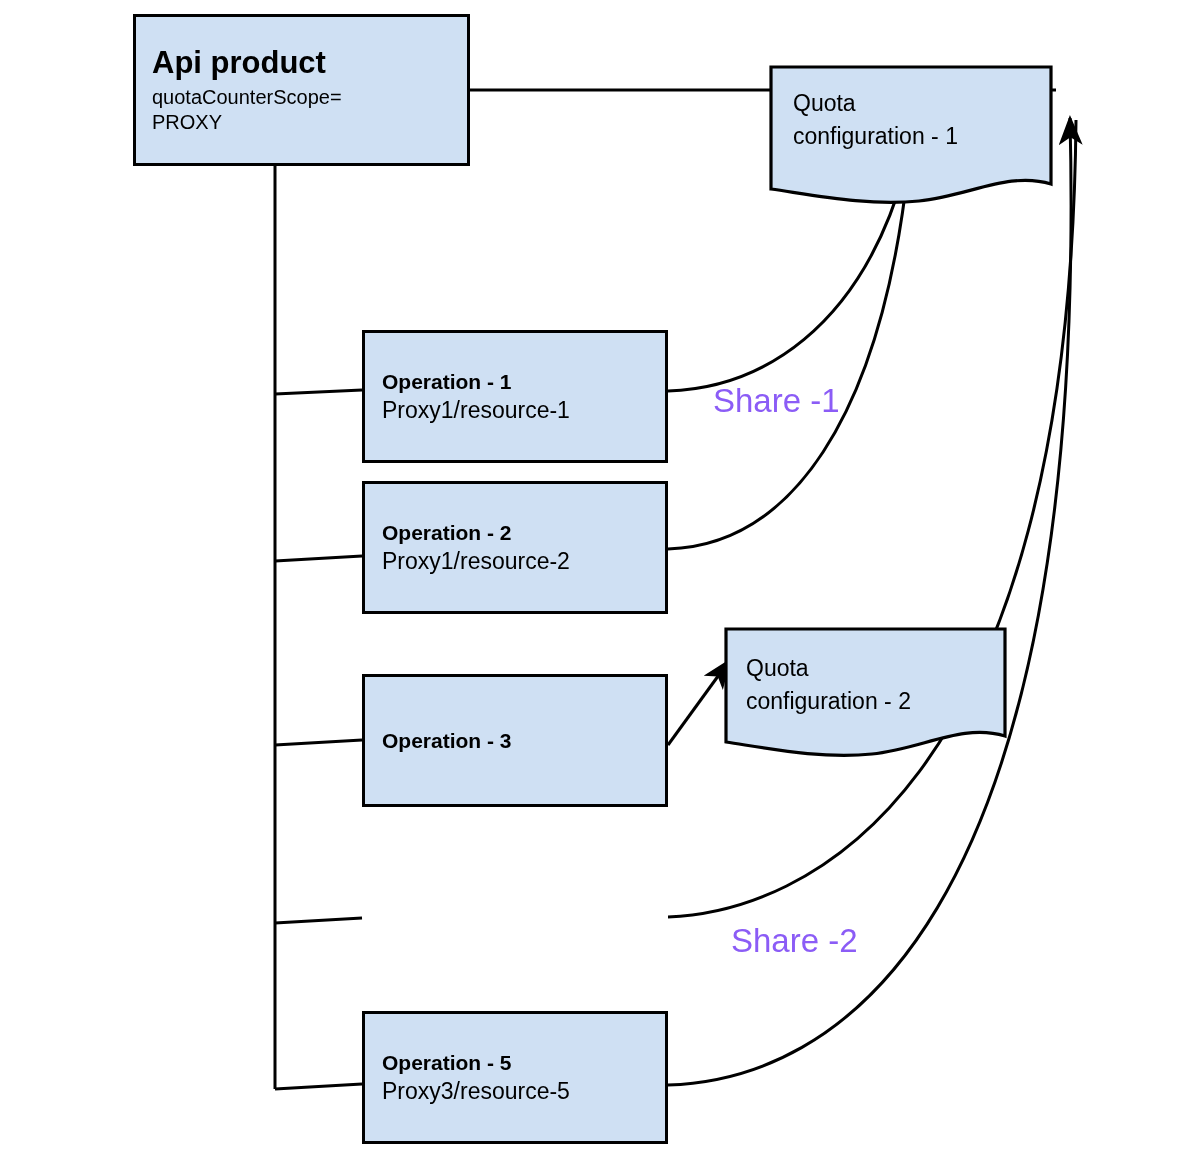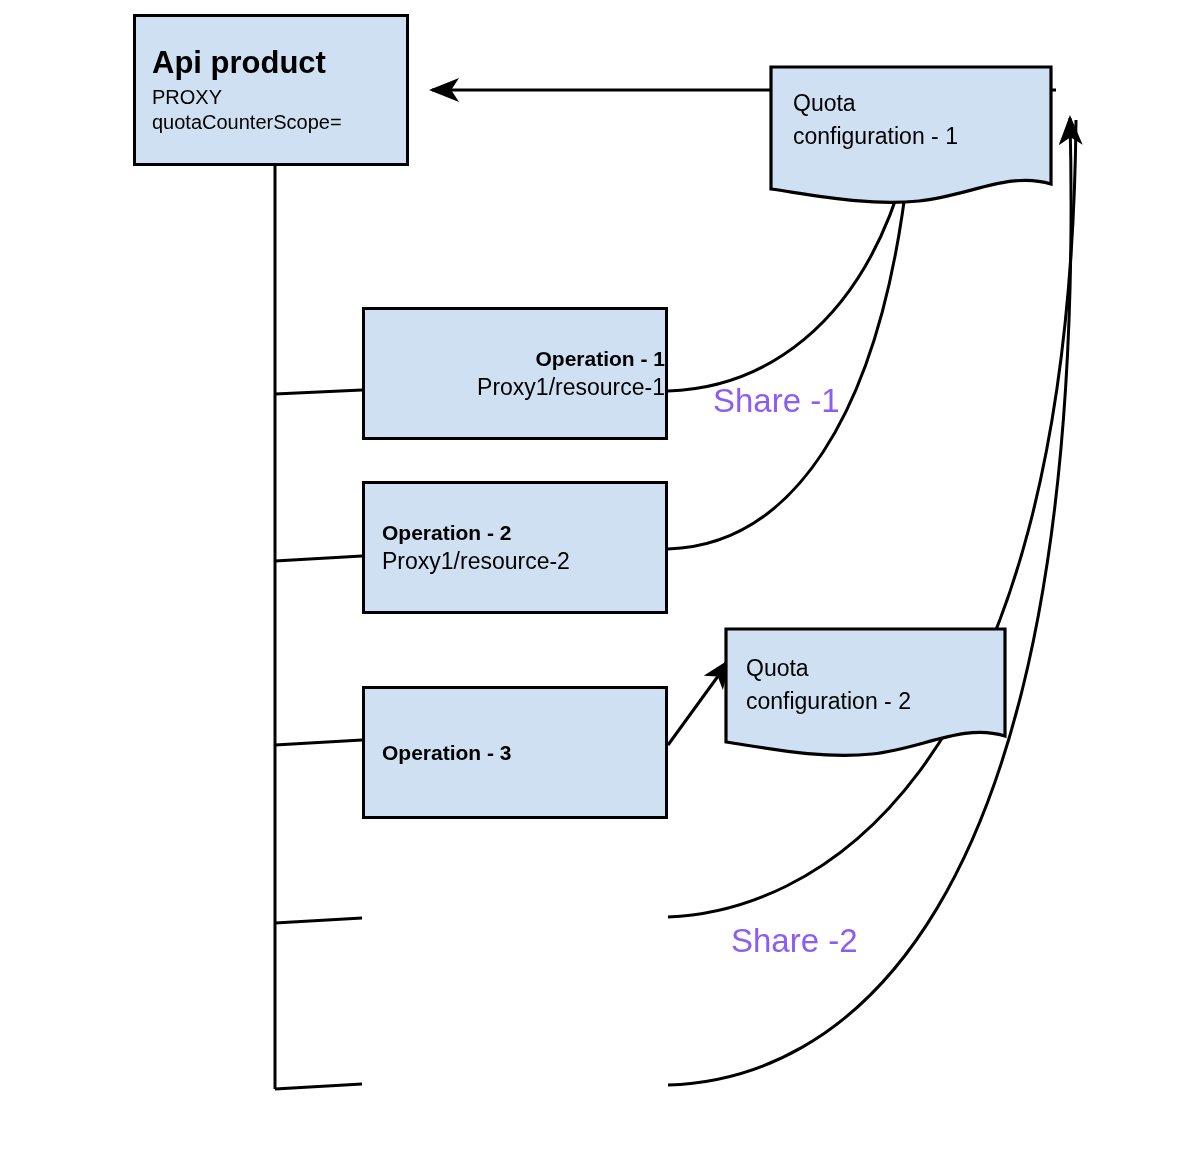--- a/index.html
+++ b/index.html
@@ -59,21 +59,21 @@
     color: #000000;
   }
   .sub-line {
     font-weight: normal;
     color: #000000;
   }
   
   #node-api-product {
     left: 133px;
     top: 14px;
-    width: 276px;
+    width: 337px;
     height: 152px;
     padding: 0 0 0 16px;
     justify-content: center;
   }
   #node-api-product .title-strong {
     font-size: 31px;
     line-height: 36px;
     margin-bottom: 4px;
   }
   #node-api-product .sub-line {
@@ -88,23 +88,23 @@
     padding-left: 17px;
   }
   .node-op .title-strong {
     font-size: 21px;
     line-height: 27px;
   }
   .node-op .sub-line {
     font-size: 23px;
     line-height: 30px;
   }
-  #node-op-1 { top: 307px; align-items: flex-end; }
+  #node-op-1 { top: 330px; }
   #node-op-2 { top: 481px; }
-  #node-op-3 { top: 674px; margin-top: 12px; }
+  #node-op-3 { top: 674px; }
   #node-op-4 { top: 851px; }
   #node-op-5 { top: 1011px; }
   
   #node-quota-1 {
     left: 769px;
     top: 19px;
     width: 284px;
     height: 140px;
     padding: 22px 0 0 24px;
   }
@@ -157,22 +157,22 @@
 
     <line x1="668" y1="745" x2="729" y2="661" stroke="#000000" stroke-width="3" marker-end="url(#arrowhead)"></line>
 
     <path d="M668,917 C800,912 1070,800 1076,120" stroke="#000000" stroke-width="3" fill="none"></path>
 
     <path d="M668,1085 C830,1080 1090,940 1070,118" stroke="#000000" stroke-width="3" fill="none" marker-end="url(#arrowhead)"></path>
   </svg>
 
   <div class="node" id="node-api-product">
     <div class="title-strong">Api product</div>
+    <div class="sub-line">quotaCounterScope=</div>
     <div class="sub-line">PROXY</div>
-    <div class="sub-line">quotaCounterScope=</div>
   </div>
 
   <div class="node-doc" id="node-quota-1">
     <svg class="doc-svg" viewBox="0 0 284 140" preserveAspectRatio="none" xmlns="http://www.w3.org/2000/svg">
       <path d="M2,2 L282,2 L282,119 C240,106 200,131 150,136 C100,141 50,131 2,124 Z" fill="#cfe0f3" stroke="#000000" stroke-width="3.2" vector-effect="non-scaling-stroke"></path>
     </svg>
     <div class="doc-text">
       <div class="sub-line">Quota</div>
       <div class="sub-line">configuration - 1</div>
     </div>
@@ -196,17 +196,21 @@
   <div class="node node-op" id="node-op-2">
     <div class="title-strong">Operation - 2</div>
     <div class="sub-line">Proxy1/resource-2</div>
   </div>
 
   <div class="node node-op" id="node-op-3">
     <div class="title-strong">Operation - 3</div>
   </div>
 
 
+  <div class="node node-op" id="node-op-5">
+    <div class="title-strong">Operation - 5</div>
+    <div class="sub-line">Proxy3/resource-5</div>
+  </div>
 
   <div class="edge-label" id="label-share-1">Share -1</div>
   <div class="edge-label" id="label-share-2">Share -2</div>
 
 </div>
 
 </body></html>

